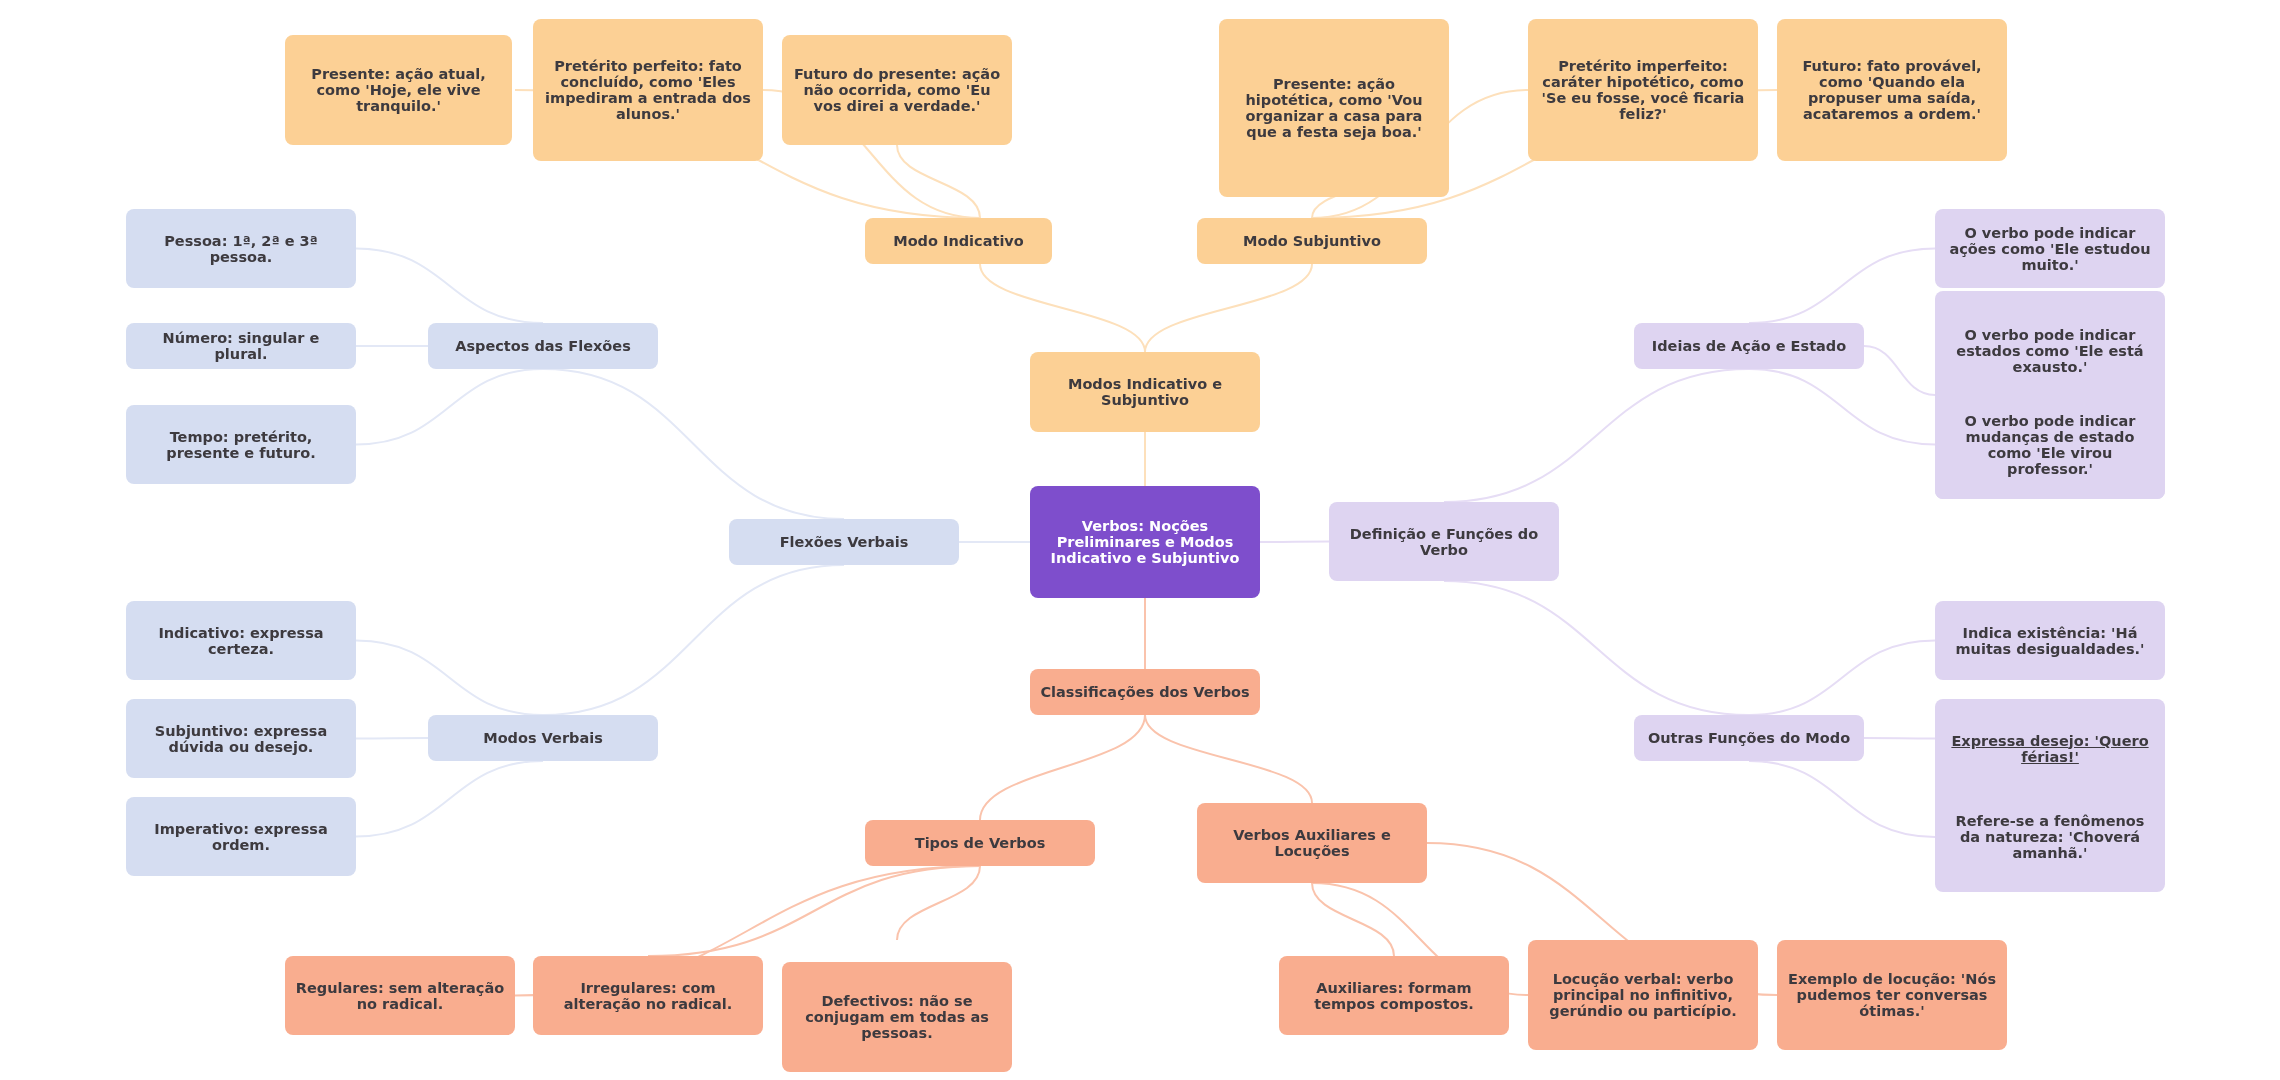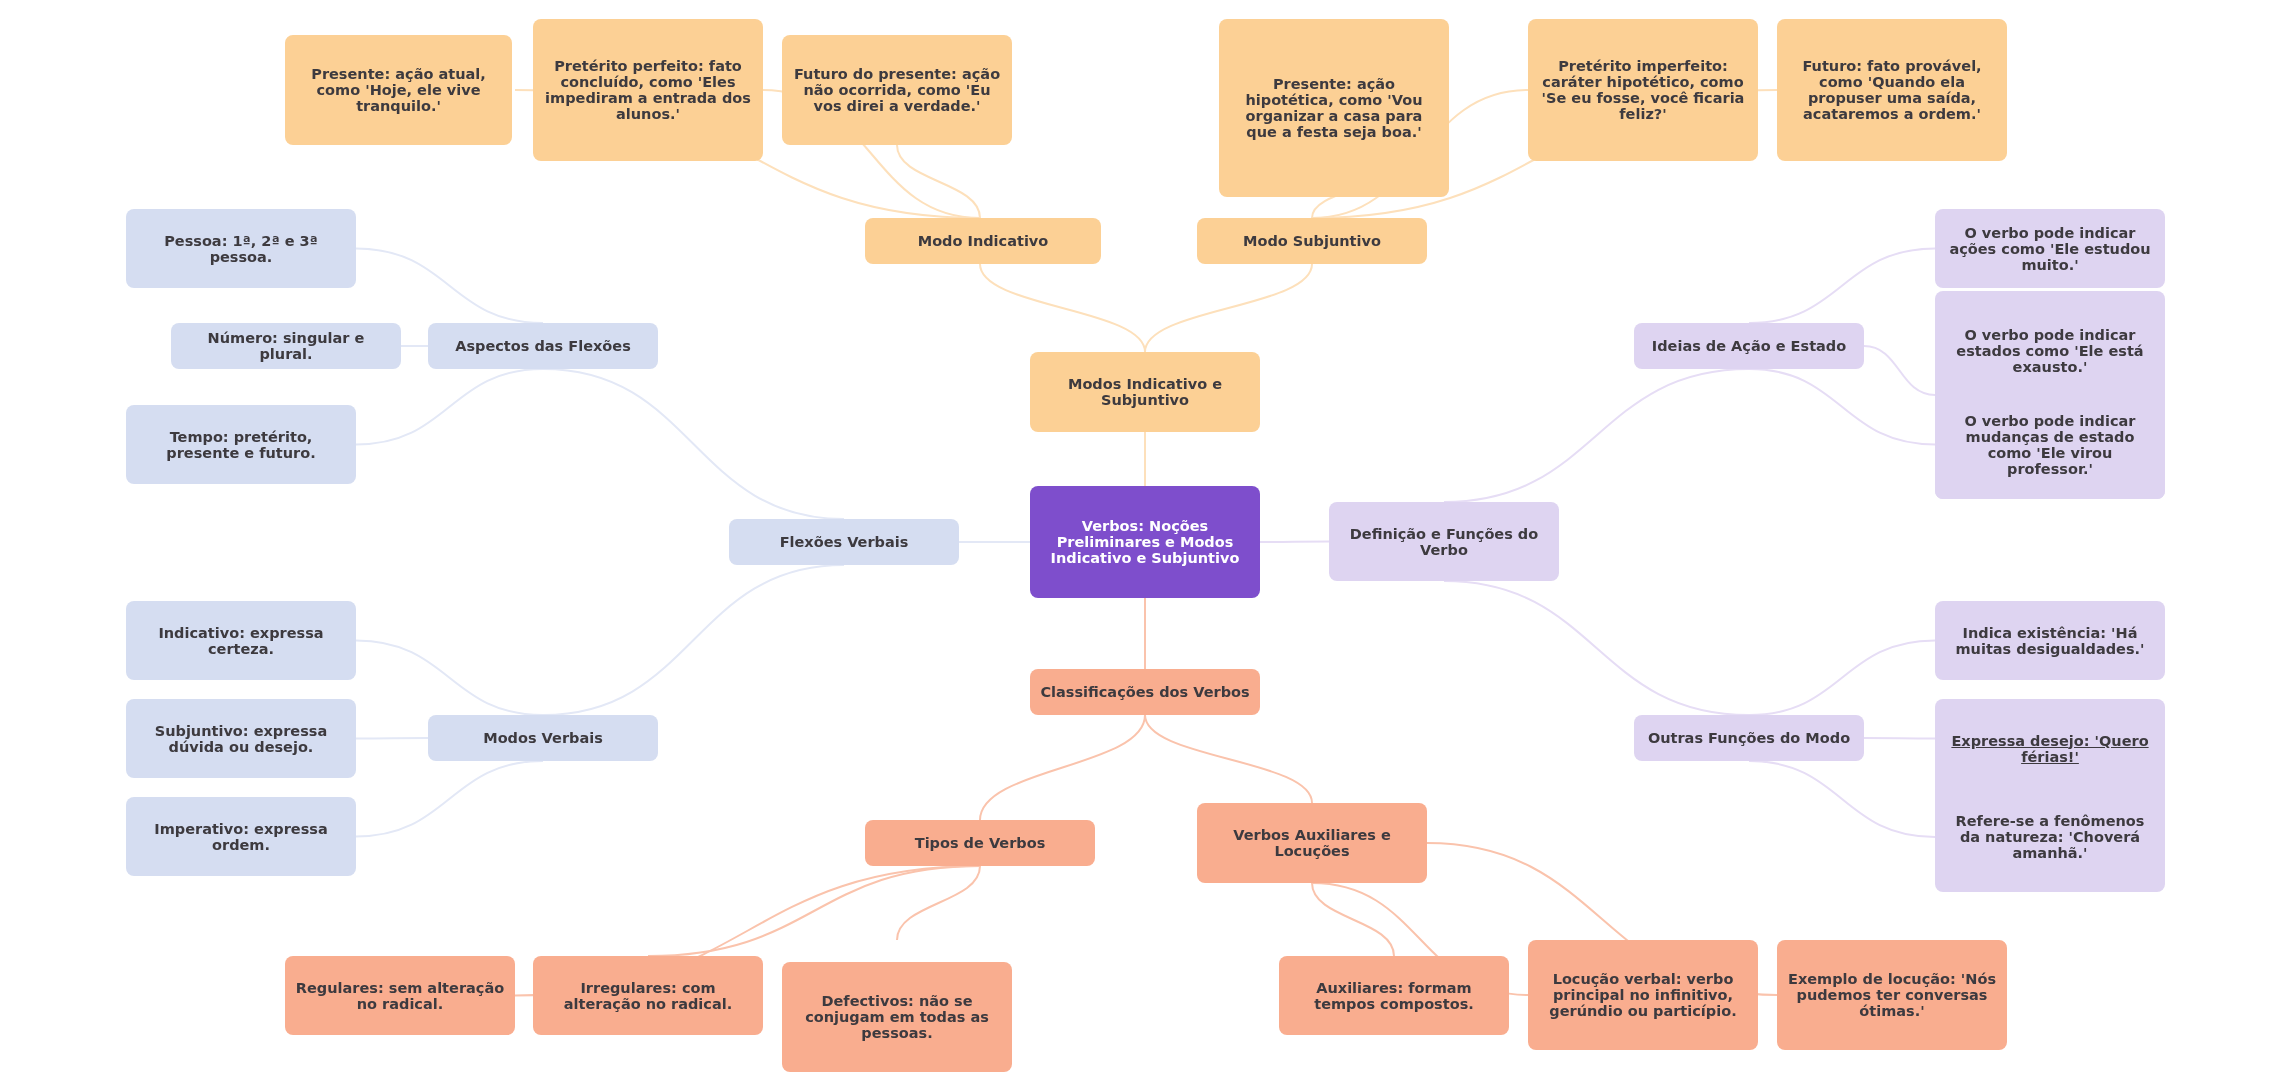--- a/index.html
+++ b/index.html
@@ -73,21 +73,21 @@
     </div>
   <div class="node b-orange" id="n-subj_presente" style="left: 1219px; top: 19px; width: 230px; height: 178px;">
       <span>Presente: ação hipotética, como 'Vou organizar a casa para que a festa seja boa.'</span>
     </div>
   <div class="node b-orange" id="n-subj_preterito" style="left: 1528px; top: 19px; width: 230px; height: 142px;">
       <span>Pretérito imperfeito: caráter hipotético, como 'Se eu fosse, você ficaria feliz?'</span>
     </div>
   <div class="node b-orange" id="n-subj_futuro" style="left: 1777px; top: 19px; width: 230px; height: 142px;">
       <span>Futuro: fato provável, como 'Quando ela propuser uma saída, acataremos a ordem.'</span>
     </div>
-  <div class="node b-orange" id="n-modo_indicativo" style="left: 865px; top: 218px; width: 236px; height: 46px;">
+  <div class="node b-orange" id="n-modo_indicativo" style="left: 865px; top: 218px; width: 187px; height: 46px;">
       <span>Modo Indicativo</span>
     </div>
   <div class="node b-orange" id="n-modo_subjuntivo" style="left: 1197px; top: 218px; width: 230px; height: 46px;">
       <span>Modo Subjuntivo</span>
     </div>
   <div class="node b-orange" id="n-modos_ind_subj" style="left: 1030px; top: 352px; width: 230px; height: 80px;">
       <span>Modos Indicativo e Subjuntivo</span>
     </div>
 
   <div class="node b-root" id="n-root" style="left: 1030px; top: 486px; width: 230px; height: 112px;">
@@ -96,21 +96,21 @@
 
   <div class="node b-blue" id="n-flexoes" style="left: 729px; top: 519px; width: 230px; height: 46px;">
       <span>Flexões Verbais</span>
     </div>
   <div class="node b-blue" id="n-aspectos" style="left: 428px; top: 323px; width: 230px; height: 46px;">
       <span>Aspectos das Flexões</span>
     </div>
   <div class="node b-blue" id="n-pessoa" style="left: 126px; top: 209px; width: 230px; height: 79px;">
       <span>Pessoa: 1ª, 2ª e 3ª pessoa.</span>
     </div>
-  <div class="node b-blue" id="n-numero" style="left: 126px; top: 323px; width: 230px; height: 46px; margin-left: 45px;">
+  <div class="node b-blue" id="n-numero" style="left: 126px; top: 323px; width: 230px; height: 46px;">
       <span>Número: singular e plural.</span>
     </div>
   <div class="node b-blue" id="n-tempo" style="left: 126px; top: 405px; width: 230px; height: 79px;">
       <span>Tempo: pretérito, presente e futuro.</span>
     </div>
   <div class="node b-blue" id="n-modos_verbais" style="left: 428px; top: 715px; width: 230px; height: 46px;">
       <span>Modos Verbais</span>
     </div>
   <div class="node b-blue" id="n-mv_indicativo" style="left: 126px; top: 601px; width: 230px; height: 79px;">
       <span>Indicativo: expressa certeza.</span>

